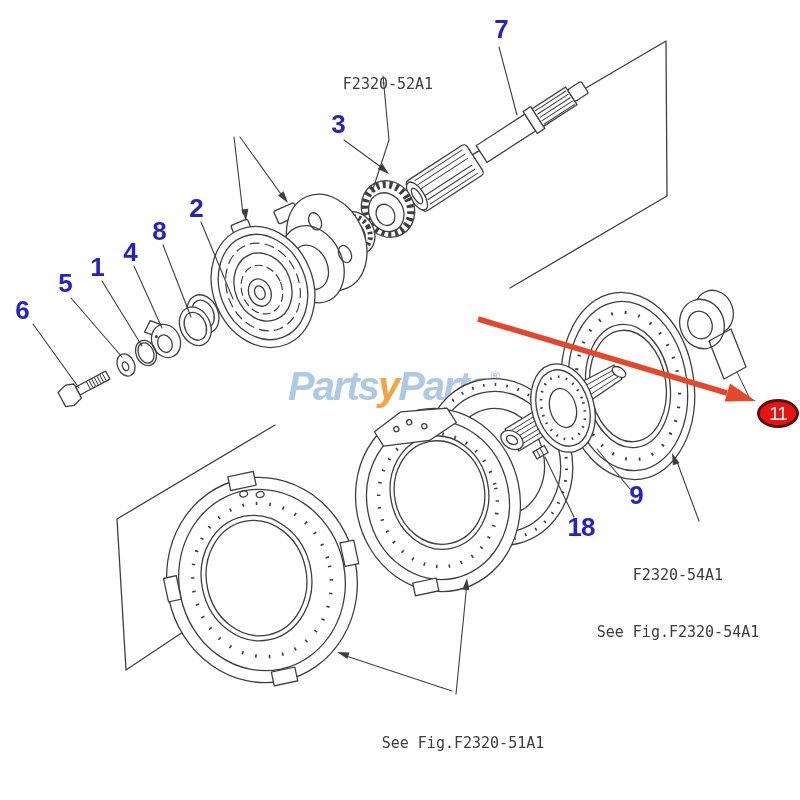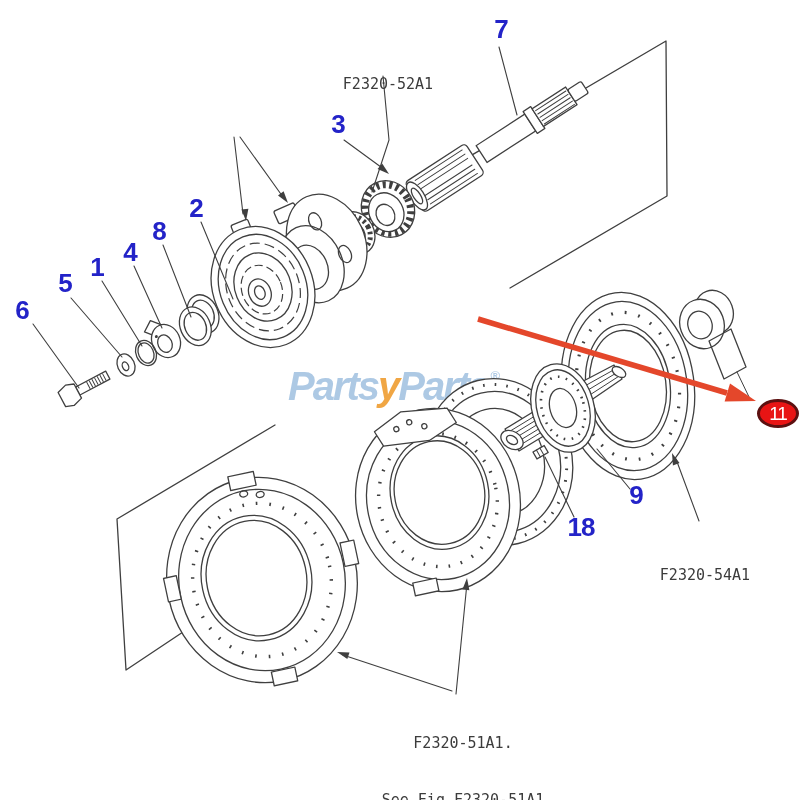--- a/index.html
+++ b/index.html
@@ -237,25 +237,25 @@
       <line x1="478" y1="319" x2="727" y2="393" style="stroke:var(--arrow-red);stroke-width:5.5"></line>
       <polygon style="fill:var(--arrow-red)" points="756,401 724.6,401.6 730,383.4"></polygon>
     </g>
   </svg>
 
   <div class="figlabel" style="left:388px;top:37px;">
     <div>F2320-52A1</div>
   </div>
   <div class="figlabel" style="left:220px;top:97px;">
   </div>
-  <div class="figlabel" style="left:705px;top:528px;">
+  <div class="figlabel" style="left:678px;top:528px;">
     <div>F2320-54A1</div>
+    <div>See Fig.F2320-54A1</div>
   </div>
   <div class="figlabel" style="left:463px;top:696px;">
-    <div>F2320-51A1.</div>
     <div>See Fig.F2320-51A1</div>
   </div>
 
   <span class="callout" style="left:97px;top:267px;">1</span>
   <span class="callout" style="left:196px;top:208px;">2</span>
   <span class="callout" style="left:338px;top:124px;">3</span>
   <span class="callout" style="left:130px;top:252px;">4</span>
   <span class="callout" style="left:65px;top:283px;">5</span>
   <span class="callout" style="left:22px;top:310px;">6</span>
   <span class="callout" style="left:501px;top:29px;">7</span>

